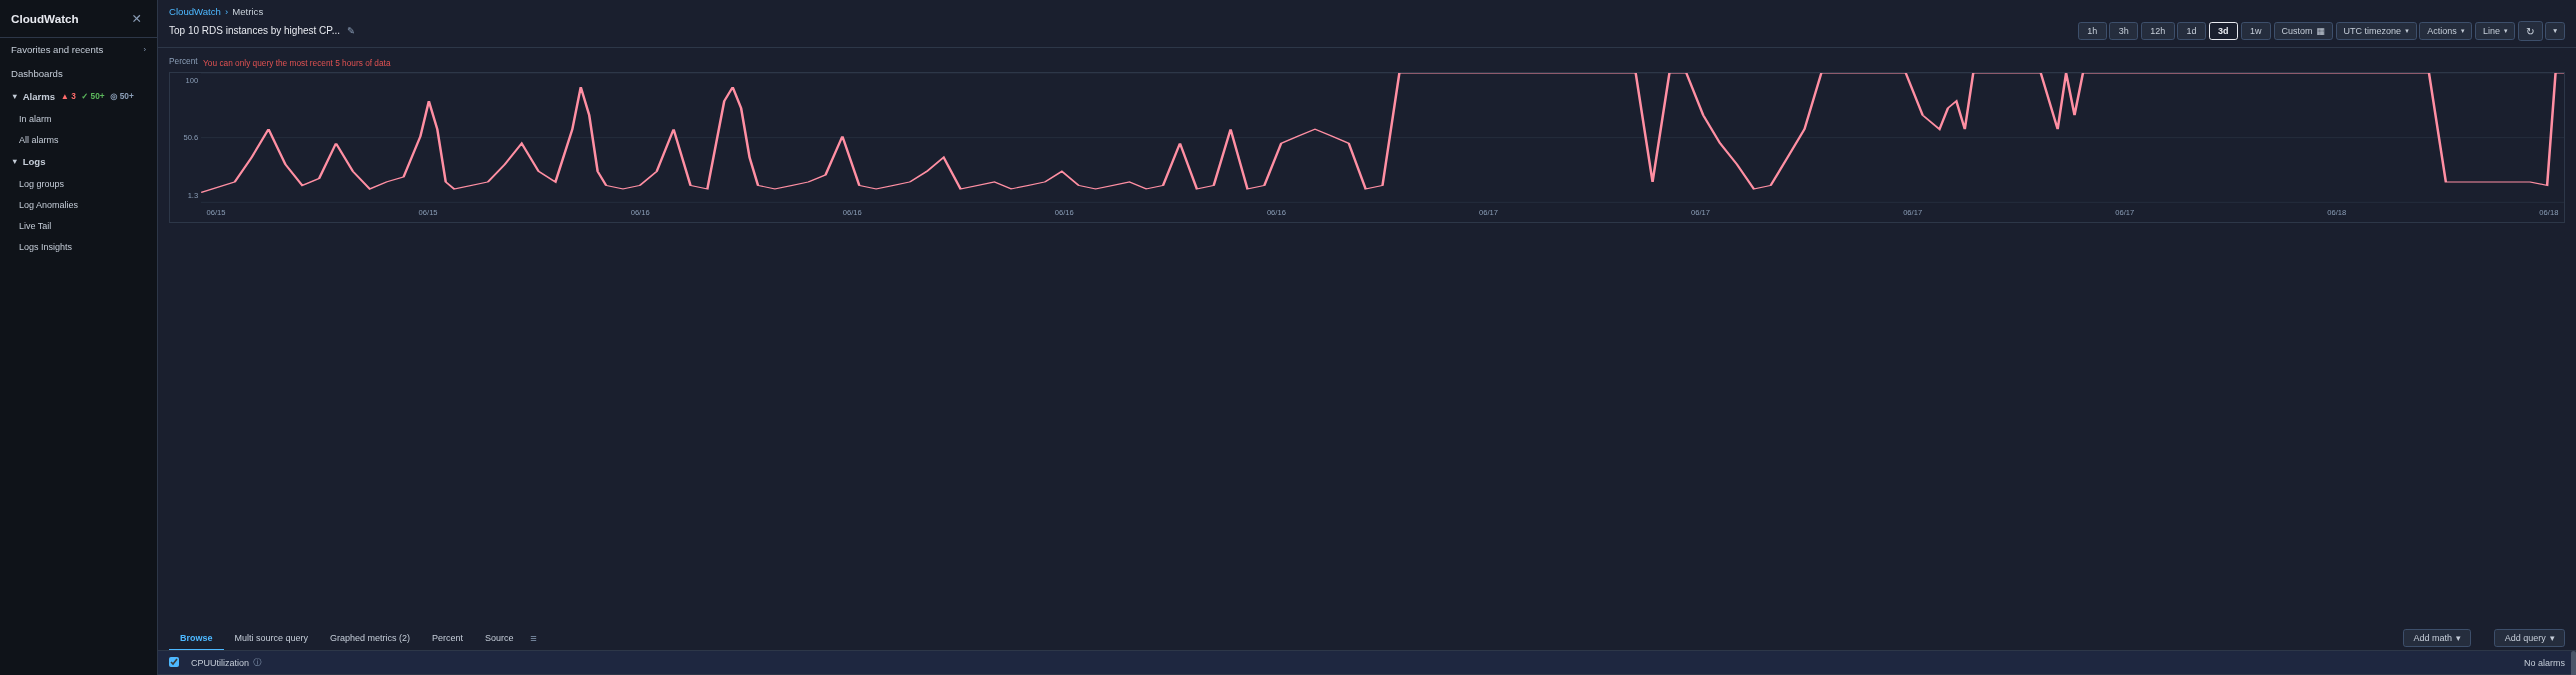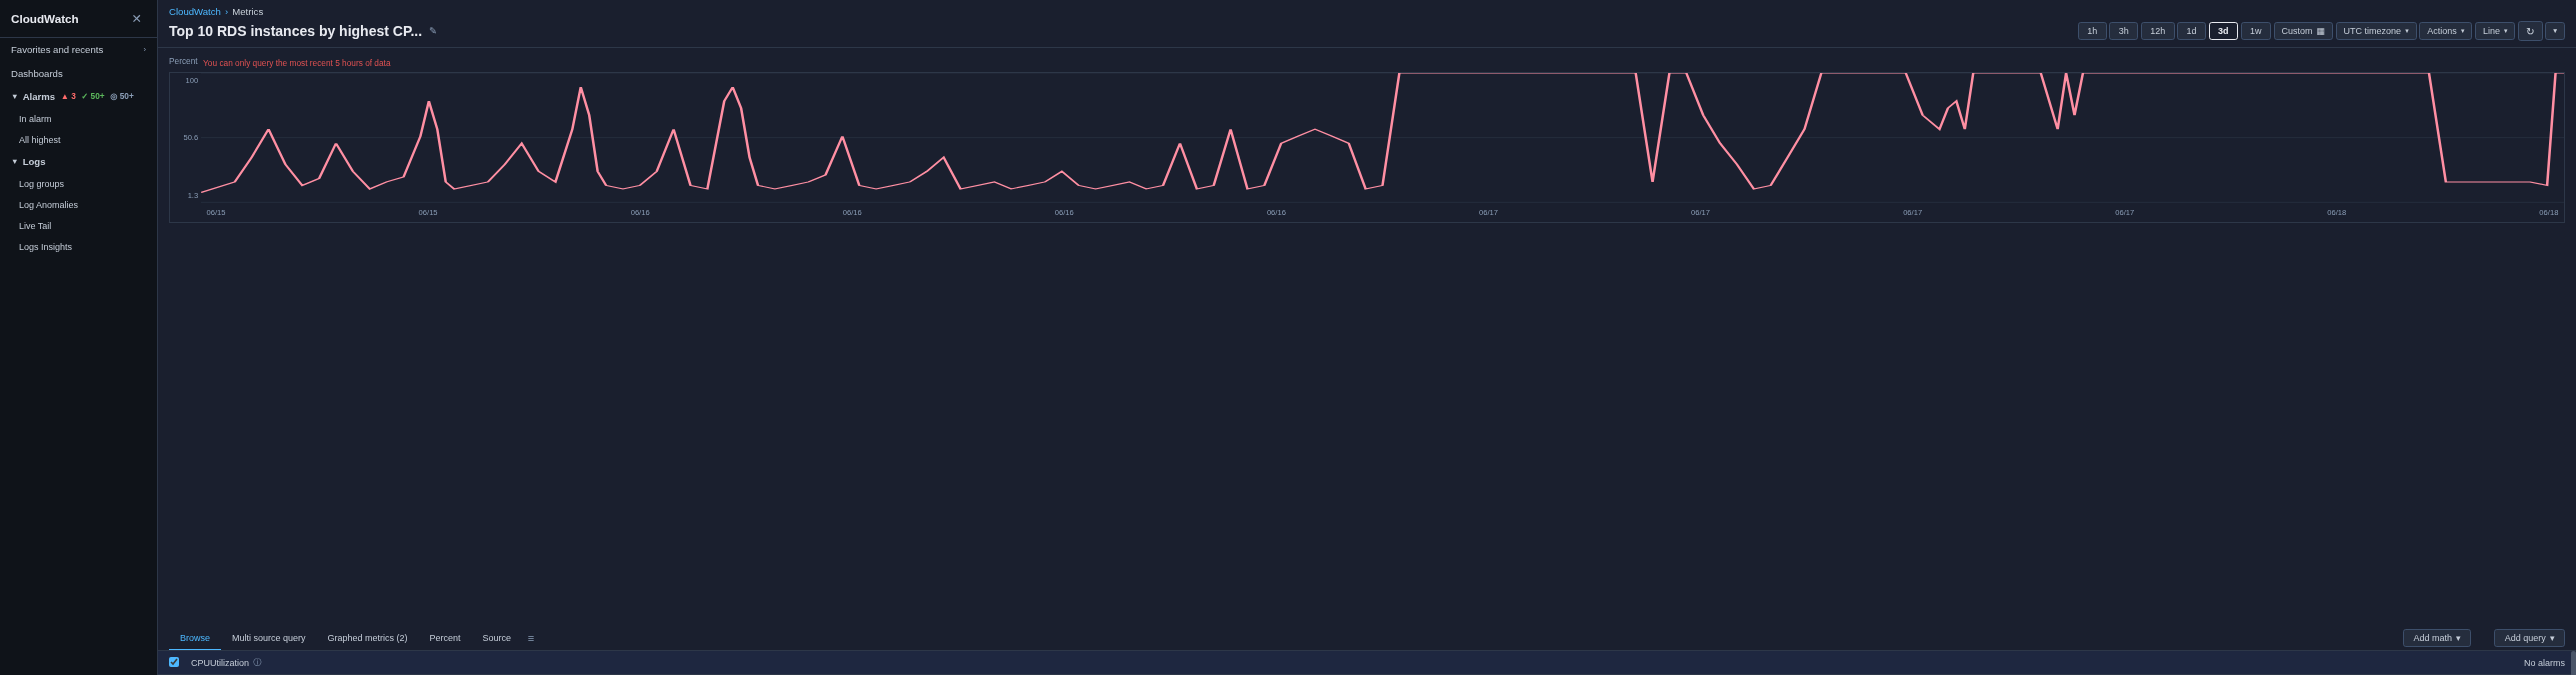--- a/index.html
+++ b/index.html
@@ -86,23 +86,23 @@
       overflow: hidden;
     }
     .breadcrumb {
       display: flex;
       align-items: center;
       gap: 4.1px;
       color: #4db8ff;
       font-size: 9.6px;
     }
     .page-title {
-      font-size: 14px;
+      font-size: 10px;
       color: #e8eaf0;
-      font-weight: 700;
+      font-weight: 400;
     }
     .edit-icon { color: #8b9eb7; cursor: pointer; font-size: 9.6px; }
 
     
     .time-controls {
       display: flex;
       align-items: center;
       gap: 2.8px;
       margin-left: auto;
     }
@@ -224,20 +224,21 @@
     .tab {
       padding: 6.9px 11px;
       cursor: pointer;
       color: #c5cdd8;
       font-size: 9px;
       border-bottom: 1.4px solid transparent;
     }
     .tab.active {
       color: #4db8ff;
       border-bottom: 1.4px solid #4db8ff;
+      font-weight: bold;
     }
     .tabs-drag-handle {
       color: #8b9eb7;
       padding: 0 5.5px;
       cursor: grab;
       font-size: 11px;
     }
     .tabs-right {
       margin-left: auto;
       display: flex;
@@ -335,21 +336,21 @@
     <span style="margin-left:5.5px;" class="alarms-row">
       <span class="badge-red">▲ 3</span>
       <span class="badge-green">✓ 50+</span>
       <span class="badge-gray">◎ 50+</span>
     </span>
   </div>
   <div class="sidebar-sub-item">
     <span>In alarm</span>
   </div>
   <div class="sidebar-sub-item">
-    <span>All highest</span>
+    <span>All alarms</span>
   </div>
 
   <div class="sidebar-section-header">
     <span class="caret">▼</span>
     <span>Logs</span>
   </div>
   <div class="sidebar-sub-item">
     <span>Log groups</span>
   </div>
   <div class="sidebar-sub-item">

